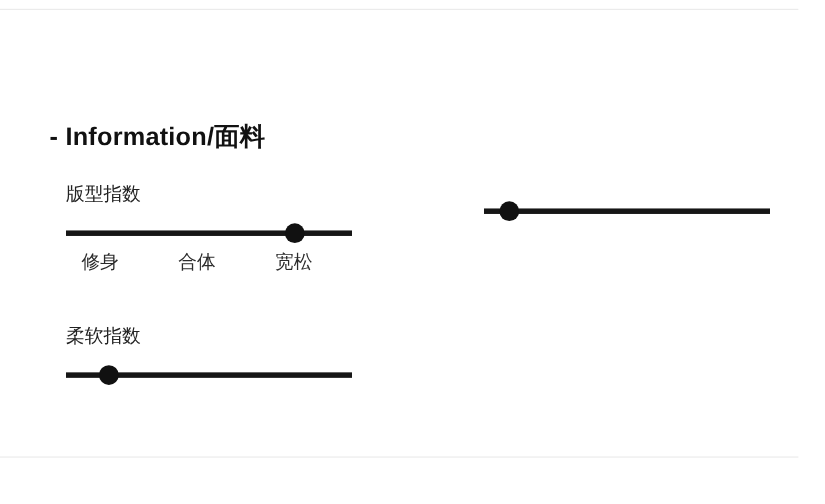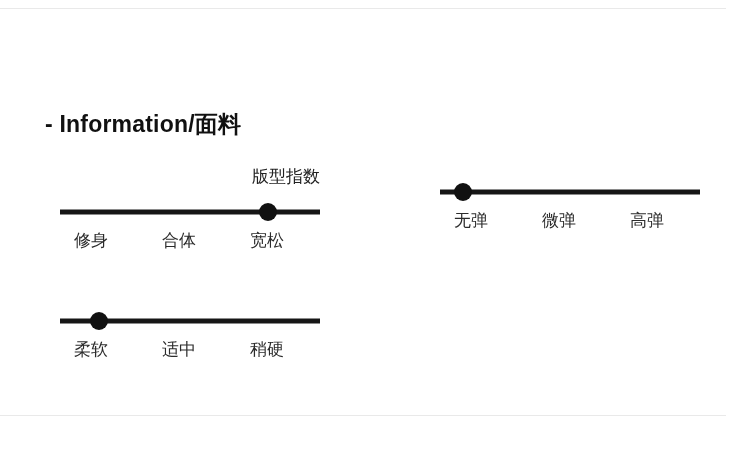--- a/index.html
+++ b/index.html
@@ -44,21 +44,20 @@
     column-gap: 120px;
     row-gap: 44px;
   }
 
   .group { width: 260px; }
 
   .group-title {
     font-size: 17px;
     line-height: 20px;
     color: #222222;
-    text-align: right;
   }
 
   .scale {
     position: relative;
     height: 18px;
     margin-top: 16px;
   }
   .scale-line {
     position: absolute;
     left: 0;
@@ -80,21 +79,21 @@
 
   .labels {
     display: flex;
     justify-content: space-between;
     margin-top: 9px;
     padding: 0 36px 0 14px;
     font-size: 17px;
     line-height: 22px;
     color: #2b2b2b;
   }
-  .labels span { white-space: nowrap; }
+  .labels span { white-space: nowrap; font-family: Liberation Mono, monospace; }
 </style>
 </head>
 <body>
 
 <div class="page">
   <div class="divider top"></div>
 
   <h2 class="title">- Information/面料</h2>
 
   <div class="grid">
@@ -111,35 +110,26 @@
         <span>宽松</span>
       </div>
     </div>
 
 
     <div class="group">
       <div class="scale">
         <div class="scale-line"></div>
         <div class="scale-dot" style="left: 9%;"></div>
       </div>
-      <div class="labels">
-        <span>无弹</span>
-        <span>微弹</span>
-        <span>高弹</span>
-      </div>
     </div>
 
     <div class="group">
+      <div class="group-title">柔软指数</div>
       <div class="scale">
         <div class="scale-line"></div>
         <div class="scale-dot" style="left: 15%;"></div>
-      </div>
-      <div class="labels">
-        <span>柔软</span>
-        <span>适中</span>
-        <span>稍硬</span>
       </div>
     </div>
 
   </div>
 
   <div class="divider bottom"></div>
 </div>
 
 </body></html>

